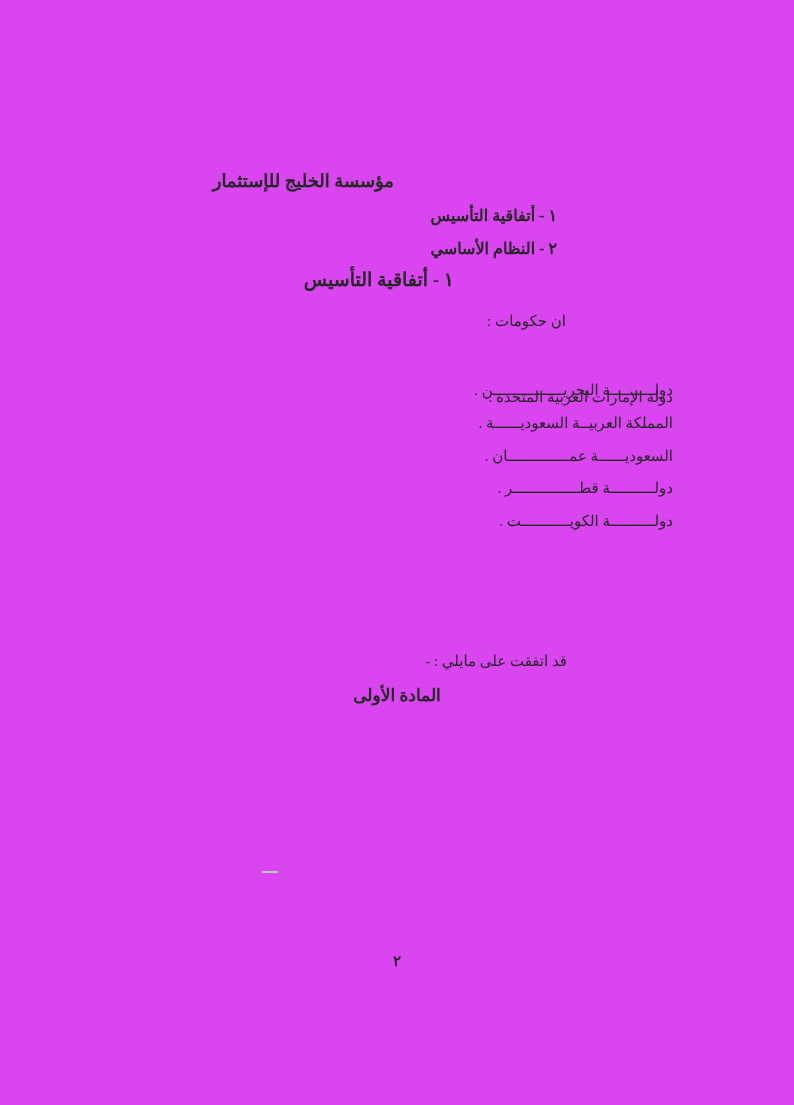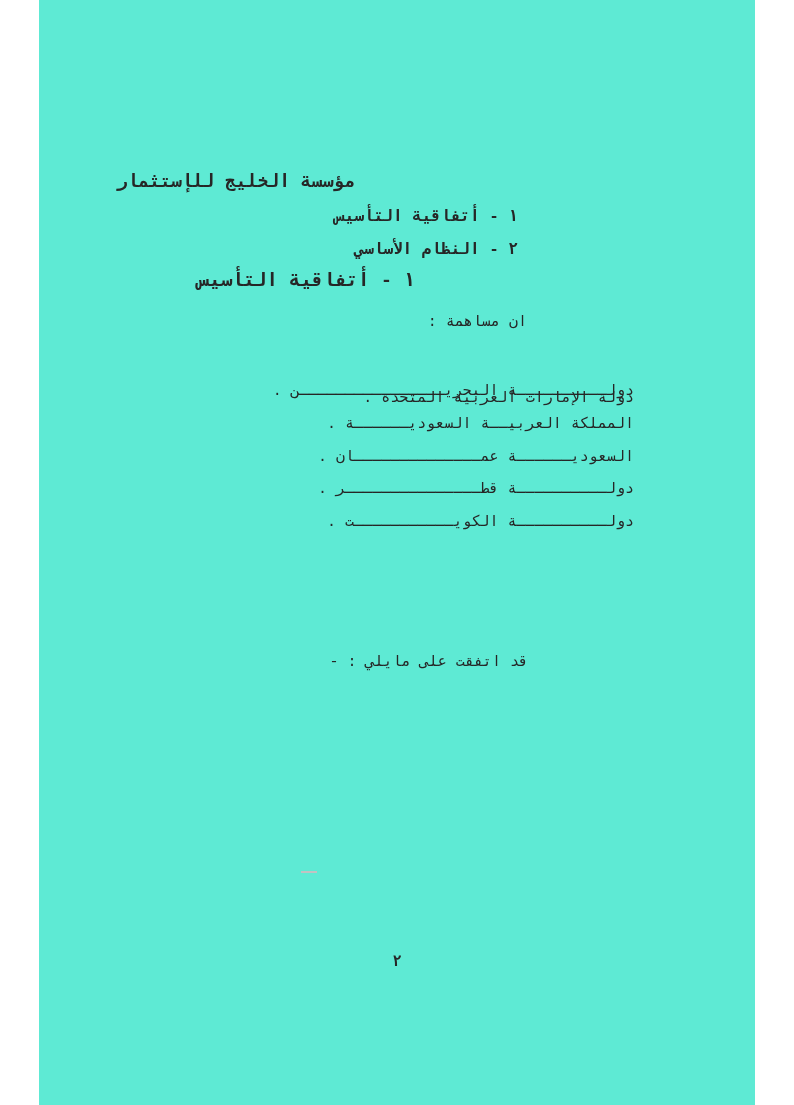--- a/index.html
+++ b/index.html
@@ -2,25 +2,25 @@
 <html lang="ar" dir="rtl"><head>
 <meta charset="utf-8">
 <style>
   html, body {
     margin: 0;
     padding: 0;
     background: #ffffff;
   }
   .page {
     position: relative;
-    width: 716px;
+    width: 794px;
     height: 1105px;
     margin: 0 auto;
-    background: #5eead4;
-    font-family: Liberation Mono, monospace;
+    background: #d946ef;
+    font-family: Liberation Serif, serif;
     direction: rtl;
     color: #262626;
     overflow: hidden;
   }
   .abs { position: absolute; white-space: nowrap; }
 
   .doc-title {
     top: 170px;
     right: 400px;
     font-size: 18px;
@@ -113,36 +113,37 @@
 <div class="page">
 
   <div class="abs doc-title">مؤسسة الخليج للإستثمار</div>
 
   <div class="abs toc-item toc-item-1">١ - أتفاقية التأسيس</div>
 
   <div class="abs toc-item toc-item-2">٢ - النظام الأساسي</div>
 
   <div class="abs section-heading">١ - أتفاقية التأسيس</div>
 
-  <div class="abs intro-line">ان مساهمة :</div>
+  <div class="abs intro-line">ان حكومات :</div>
 
   <div class="abs country-line c0">دولة الإمارات العربية المتحدة .</div>
 
   <div class="abs country-line c1">دولــــــــــة البحريــــــــــــــــن .</div>
 
   <div class="abs country-line c2">المملكة العربيــة السعوديــــــة .</div>
 
   <div class="abs country-line c3">السعوديــــــة عمــــــــــــــان .</div>
 
   <div class="abs country-line c4">دولــــــــــة قطـــــــــــــــر .</div>
 
   <div class="abs country-line c5">دولــــــــــة الكويـــــــــــت .</div>
 
 
   <div class="abs agreement-line">قد اتفقت على مايلي : -</div>
 
+  <div class="abs article-heading">المادة الأولى</div>
 
 
   <div class="scan-mark"></div>
 
   <div class="abs page-number">٢</div>
 
 </div>
 
 </body></html>

